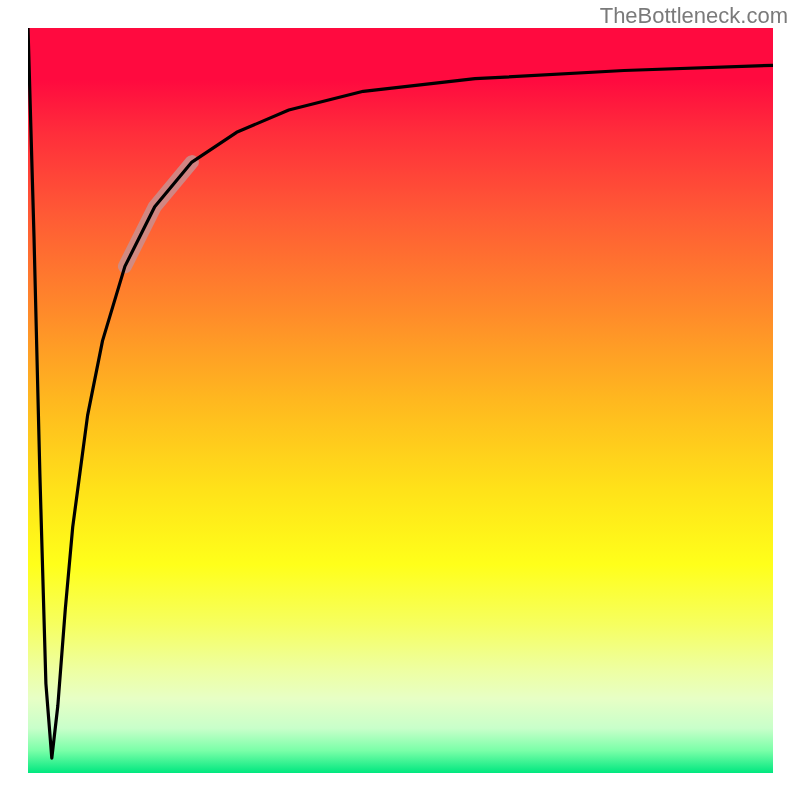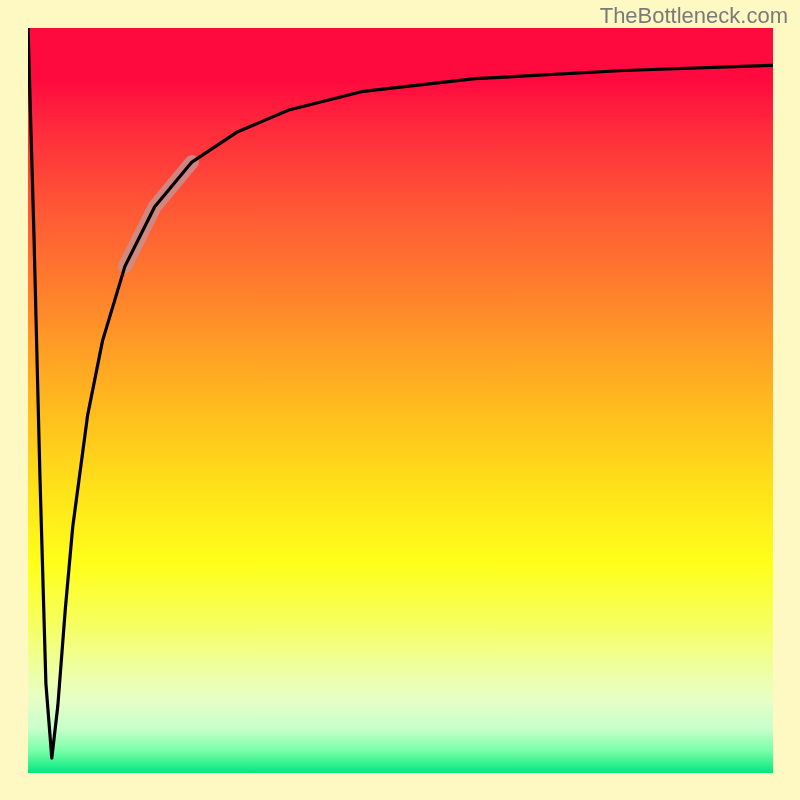--- a/index.html
+++ b/index.html
@@ -7,21 +7,21 @@
     padding: 0;
     width: 800px;
     height: 800px;
     background: #000;
     font-family: Arial, Helvetica, sans-serif;
   }
   .frame {
     position: relative;
     width: 800px;
     height: 800px;
-    background: #fef9c3;
+    background: #ffffff;
   }
   .watermark {
     position: absolute;
     top: 3px;
     right: 12px;
     color: #7a7a7a;
     font-size: 22px;
     letter-spacing: 0;
     z-index: 5;
   }

